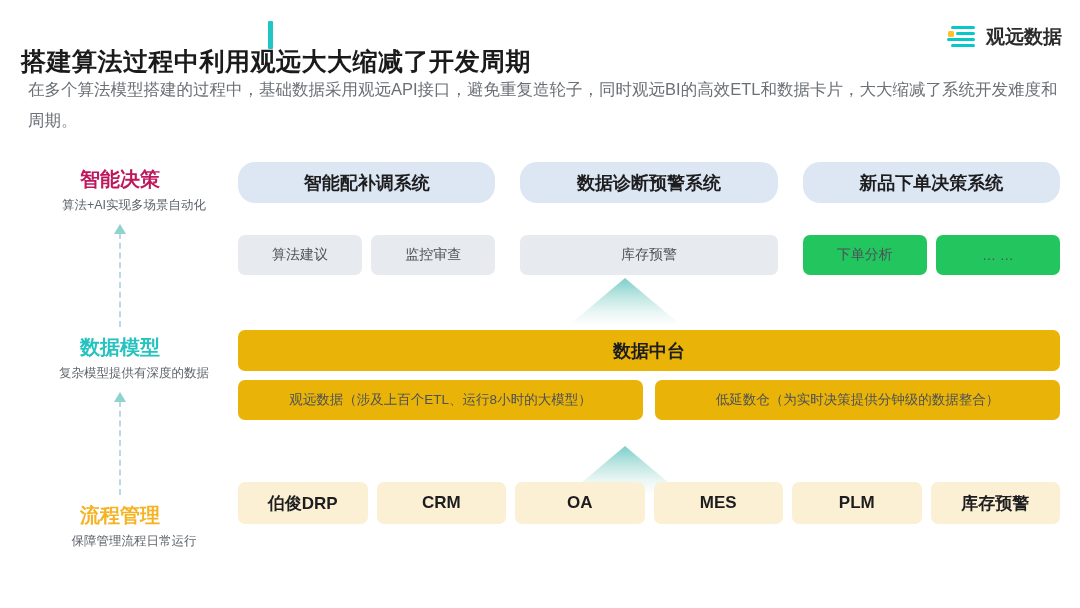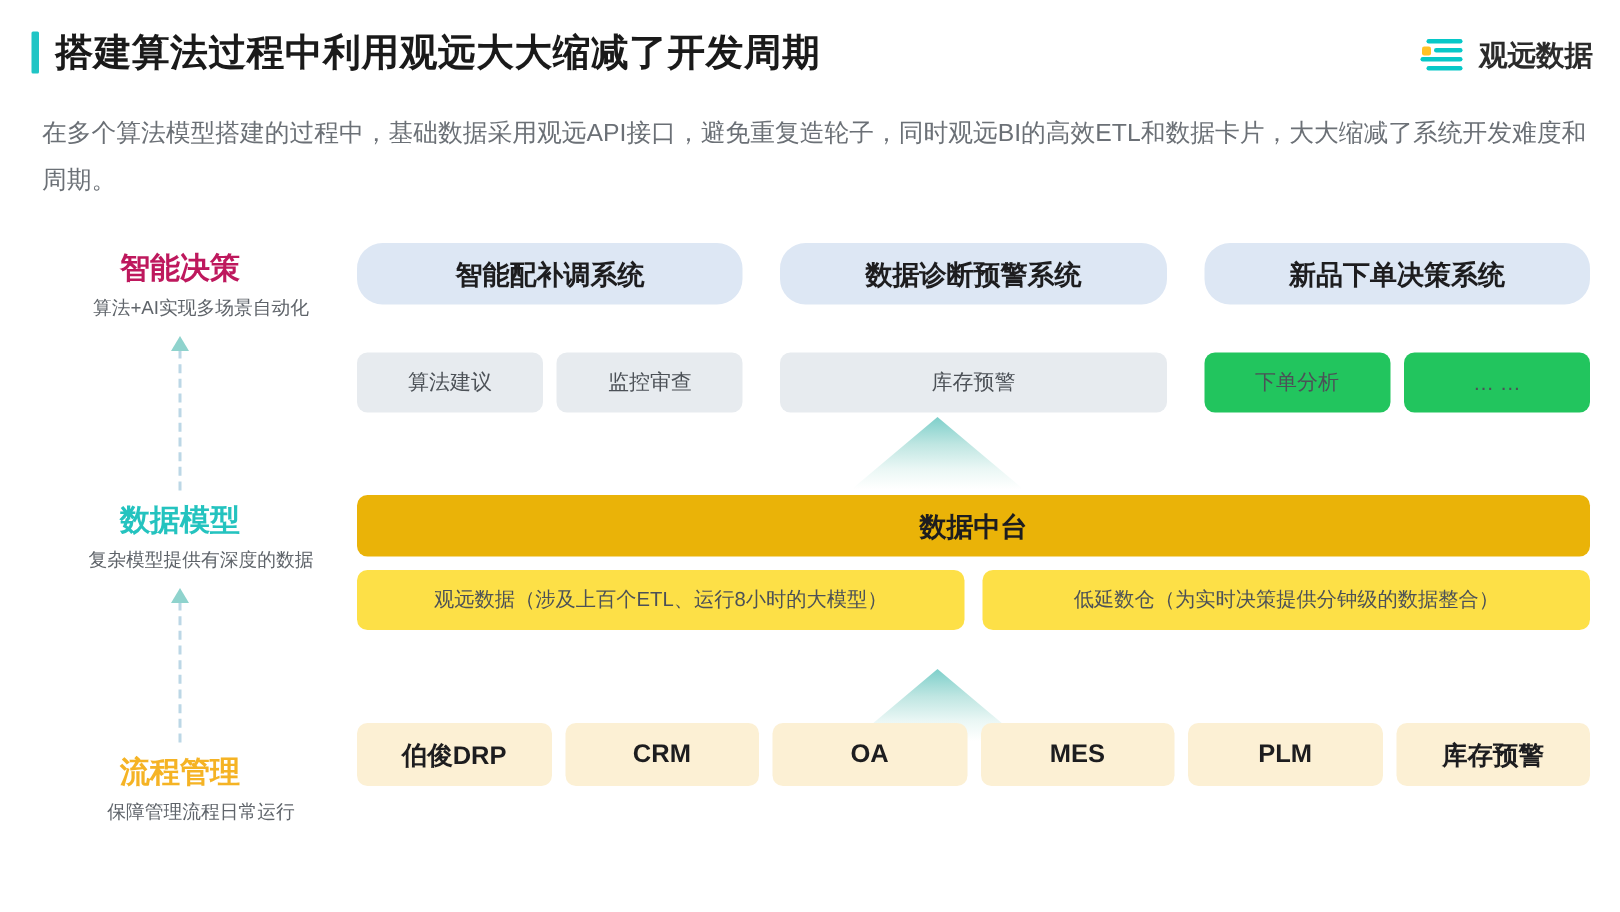--- a/index.html
+++ b/index.html
@@ -11,21 +11,21 @@
     overflow:hidden;
     position:relative;
   }
 
   
   .header{
     position:absolute;left:0;top:0;width:1080px;height:66px;
   }
   .title-wrap{
     position:absolute;left:21px;top:21px;
-    display:flex;align-items:center;
+    display:flex;align-items:center;flex-direction:column;
   }
   .title-accent{
     width:5px;height:28px;background:#20c5c5;border-radius:1px;
     margin-right:11px;
   }
   .page-title{
     font-size:25px;font-weight:bold;color:#1a1a1a;
     letter-spacing:0.5px;line-height:1;
   }
   .brand{
@@ -104,21 +104,21 @@
 
   
   .t2-wrap{top:180px;display:flex;flex-direction:column;gap:9px;}
   .t2-main{
     background:#eab308;border-radius:7px;height:41px;
     display:flex;align-items:center;justify-content:center;
     font-size:18px;font-weight:bold;color:#1d1d1f;
   }
   .t2-subs{display:flex;gap:12px;}
   .t2-sub{
-    flex:1;background:#fde047;border-radius:7px;height:40px;
+    flex:1;background:#eab308;border-radius:7px;height:40px;
     display:flex;align-items:center;justify-content:center;
     font-size:13.5px;color:#4c5157;
   }
 
   
   .t3-row{top:332px;display:flex;gap:9px;}
   .t3-card{
     flex:1;background:#fcf0d4;border-radius:7px;height:42px;
     display:flex;align-items:center;justify-content:center;
     font-size:17px;font-weight:bold;color:#1d1d1f;

